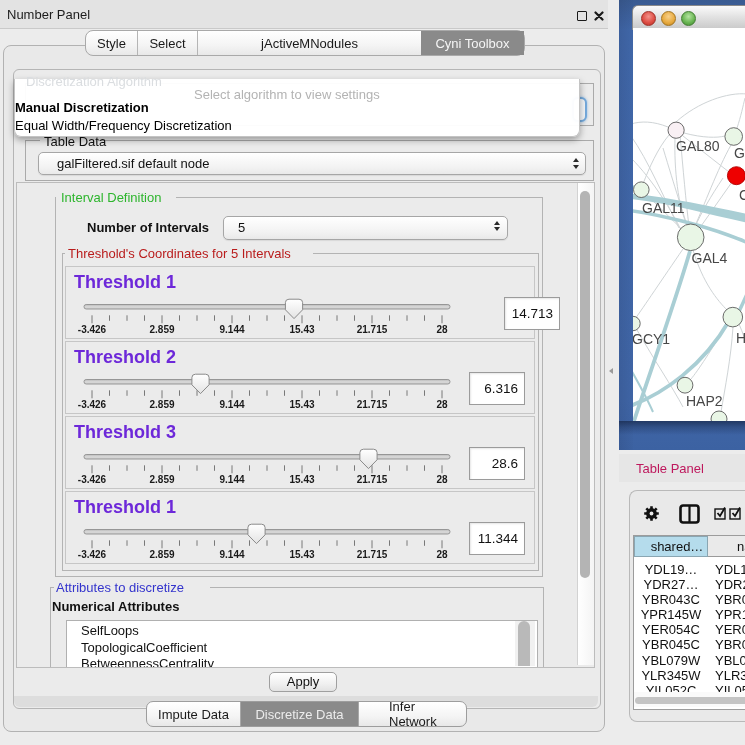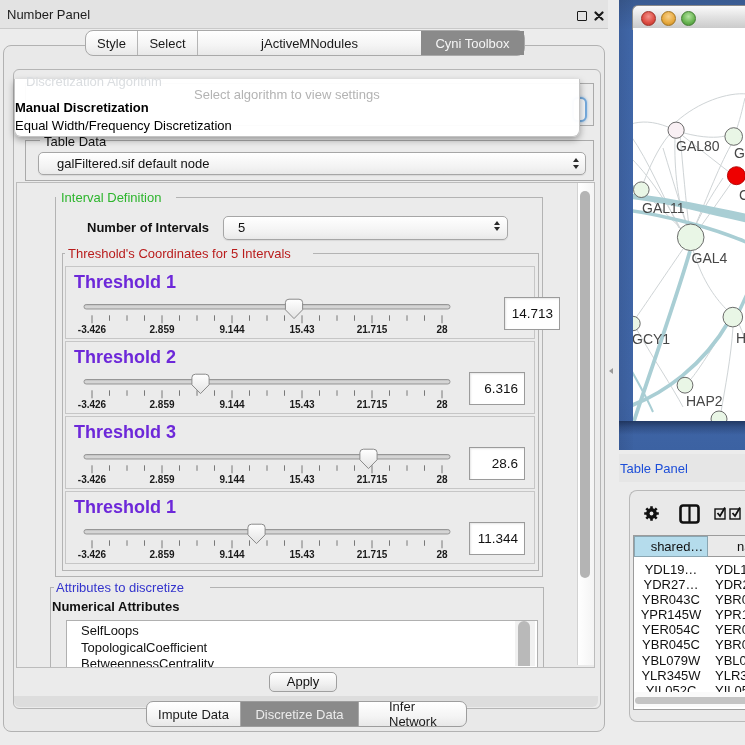--- a/index.html
+++ b/index.html
@@ -351,21 +351,21 @@
     <text x="9" y="184.5">GAL11</text>
     <text x="58.5" y="235">GAL4</text>
     <text x="-1" y="316">GCY1</text>
     <text x="103" y="315">HAP4</text>
     <text x="53" y="378">HAP2</text>
   </g>
 </svg>
 </div>
 
 <div class="abs" style="left:619px;top:454px;width:126px;height:28px;background:#e6e6e6;"></div>
-<div class="abs b13" style="left:620px;top:461px;color:#1d4ed8;">Table Panel</div>
+<div class="abs b13" style="left:636px;top:461px;color:#be185d;">Table Panel</div>
 <div class="abs" style="left:629px;top:490px;width:116px;height:230px;background:#e9e9e9;border:1px solid #b9b9b9;border-right:none;border-radius:8px 0 0 8px;"></div>
 
 <svg class="abs" style="left:643px;top:505px;" width="17" height="17" viewBox="0 0 17 17">
   <g fill="#111">
     <circle cx="8.5" cy="8.5" r="5.4"></circle>
     <g stroke="#111" stroke-width="2.6">
       <path d="M8.5 1.2 V4 M8.5 13 V15.8 M1.2 8.5 H4 M13 8.5 H15.8 M3.3 3.3 L5.3 5.3 M11.7 11.7 L13.7 13.7 M13.7 3.3 L11.7 5.3 M5.3 11.7 L3.3 13.7"></path>
     </g>
   </g>
   <circle cx="8.5" cy="8.5" r="1.9" fill="#e9e9e9"></circle>

